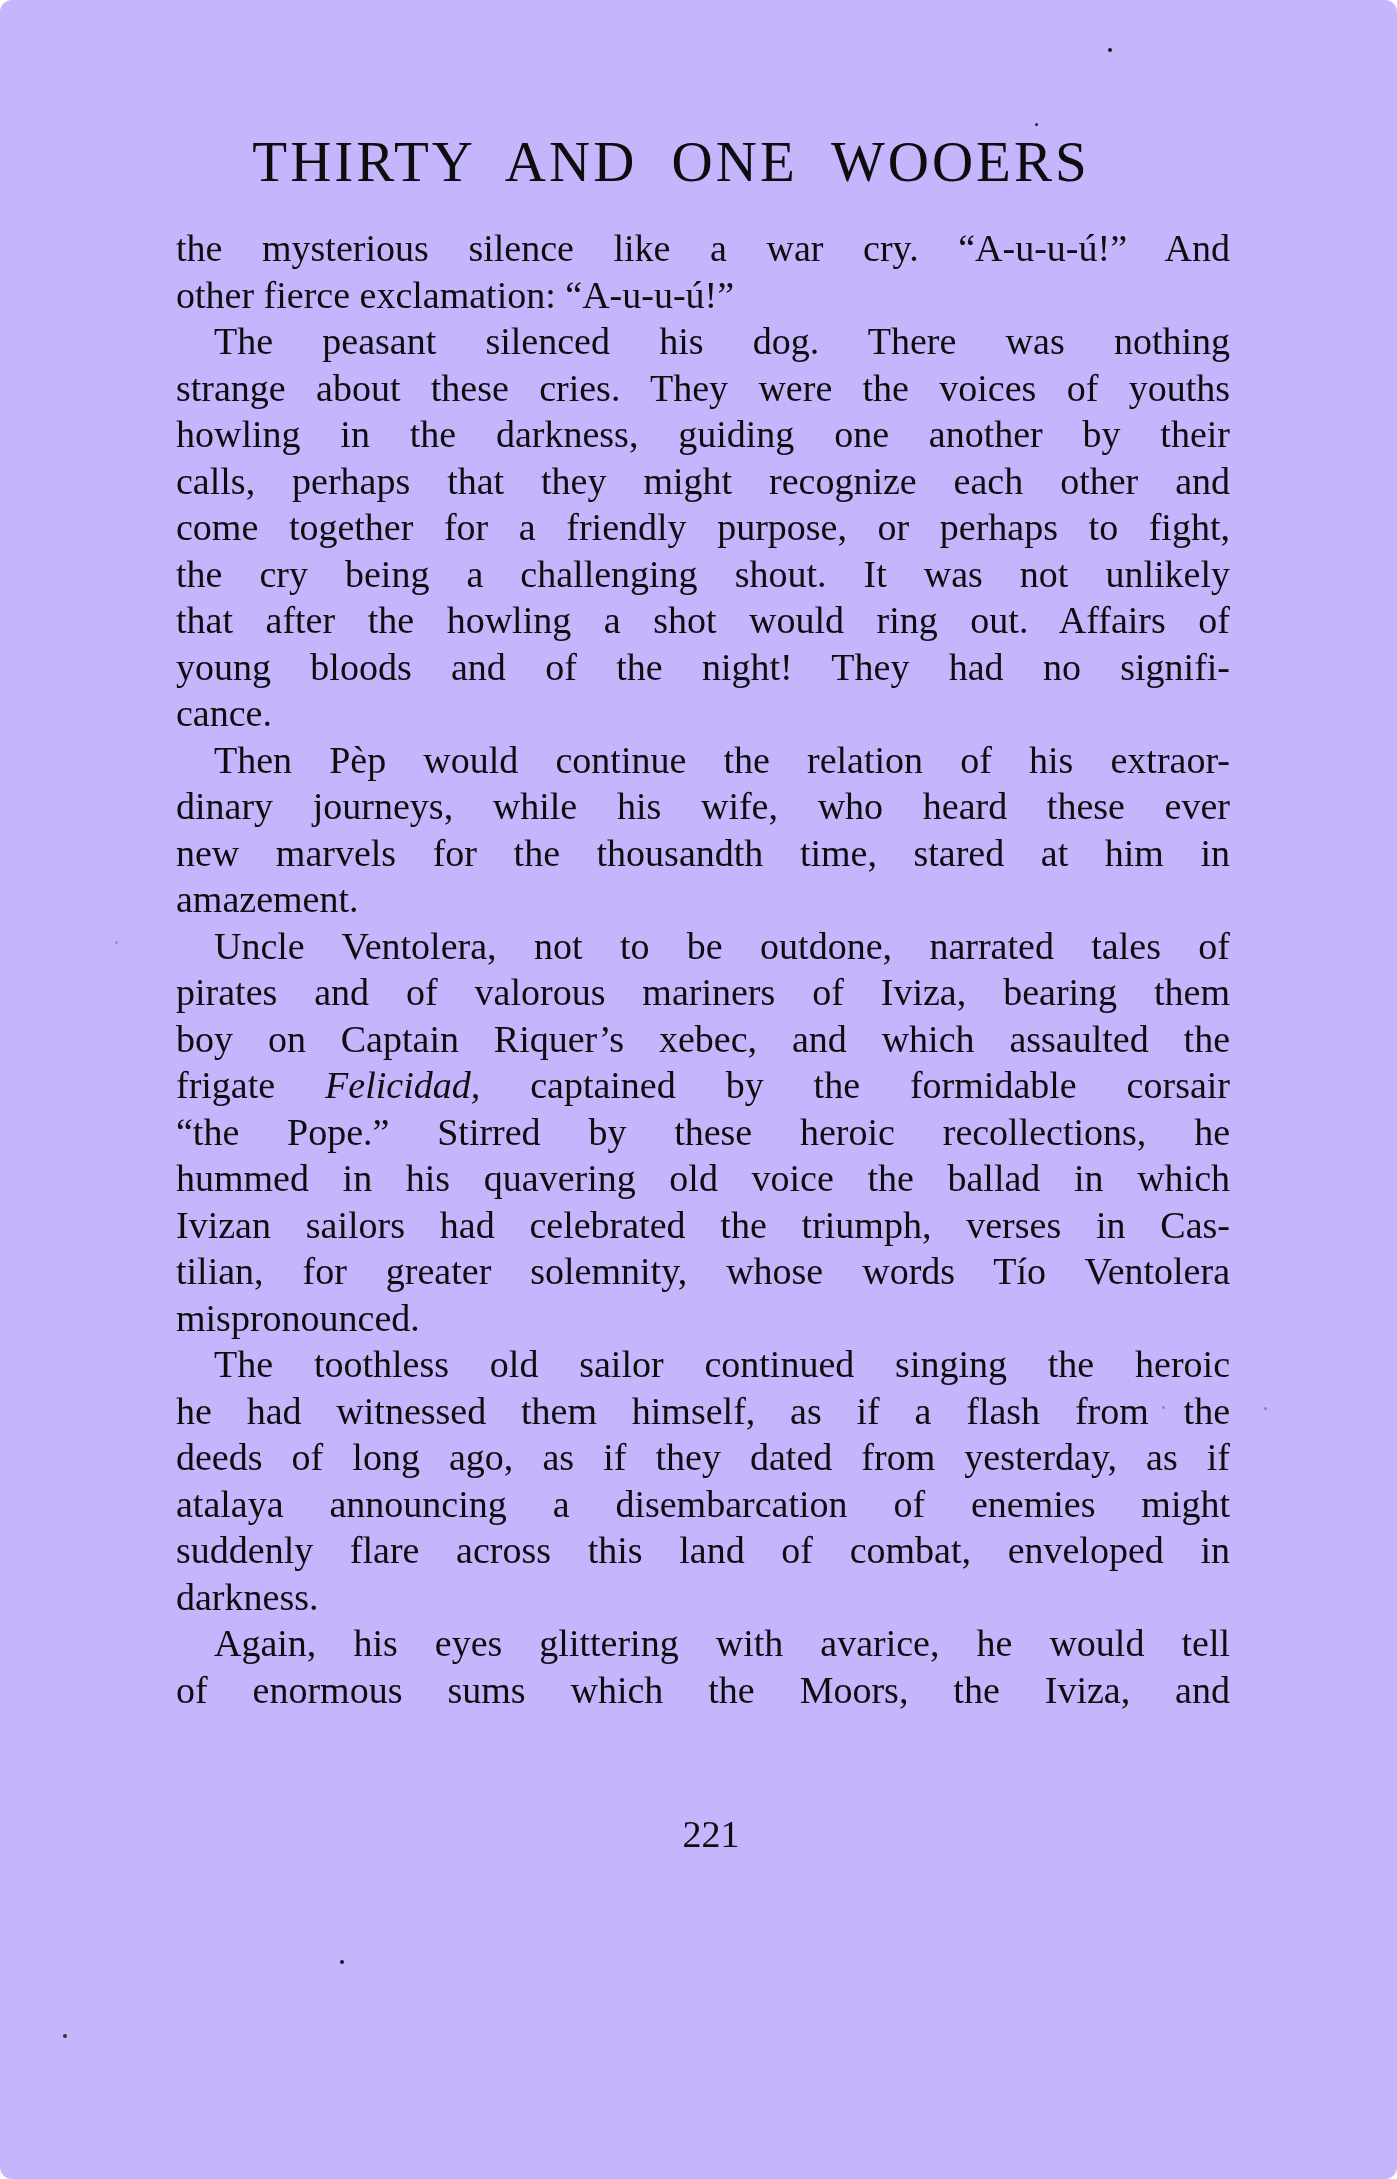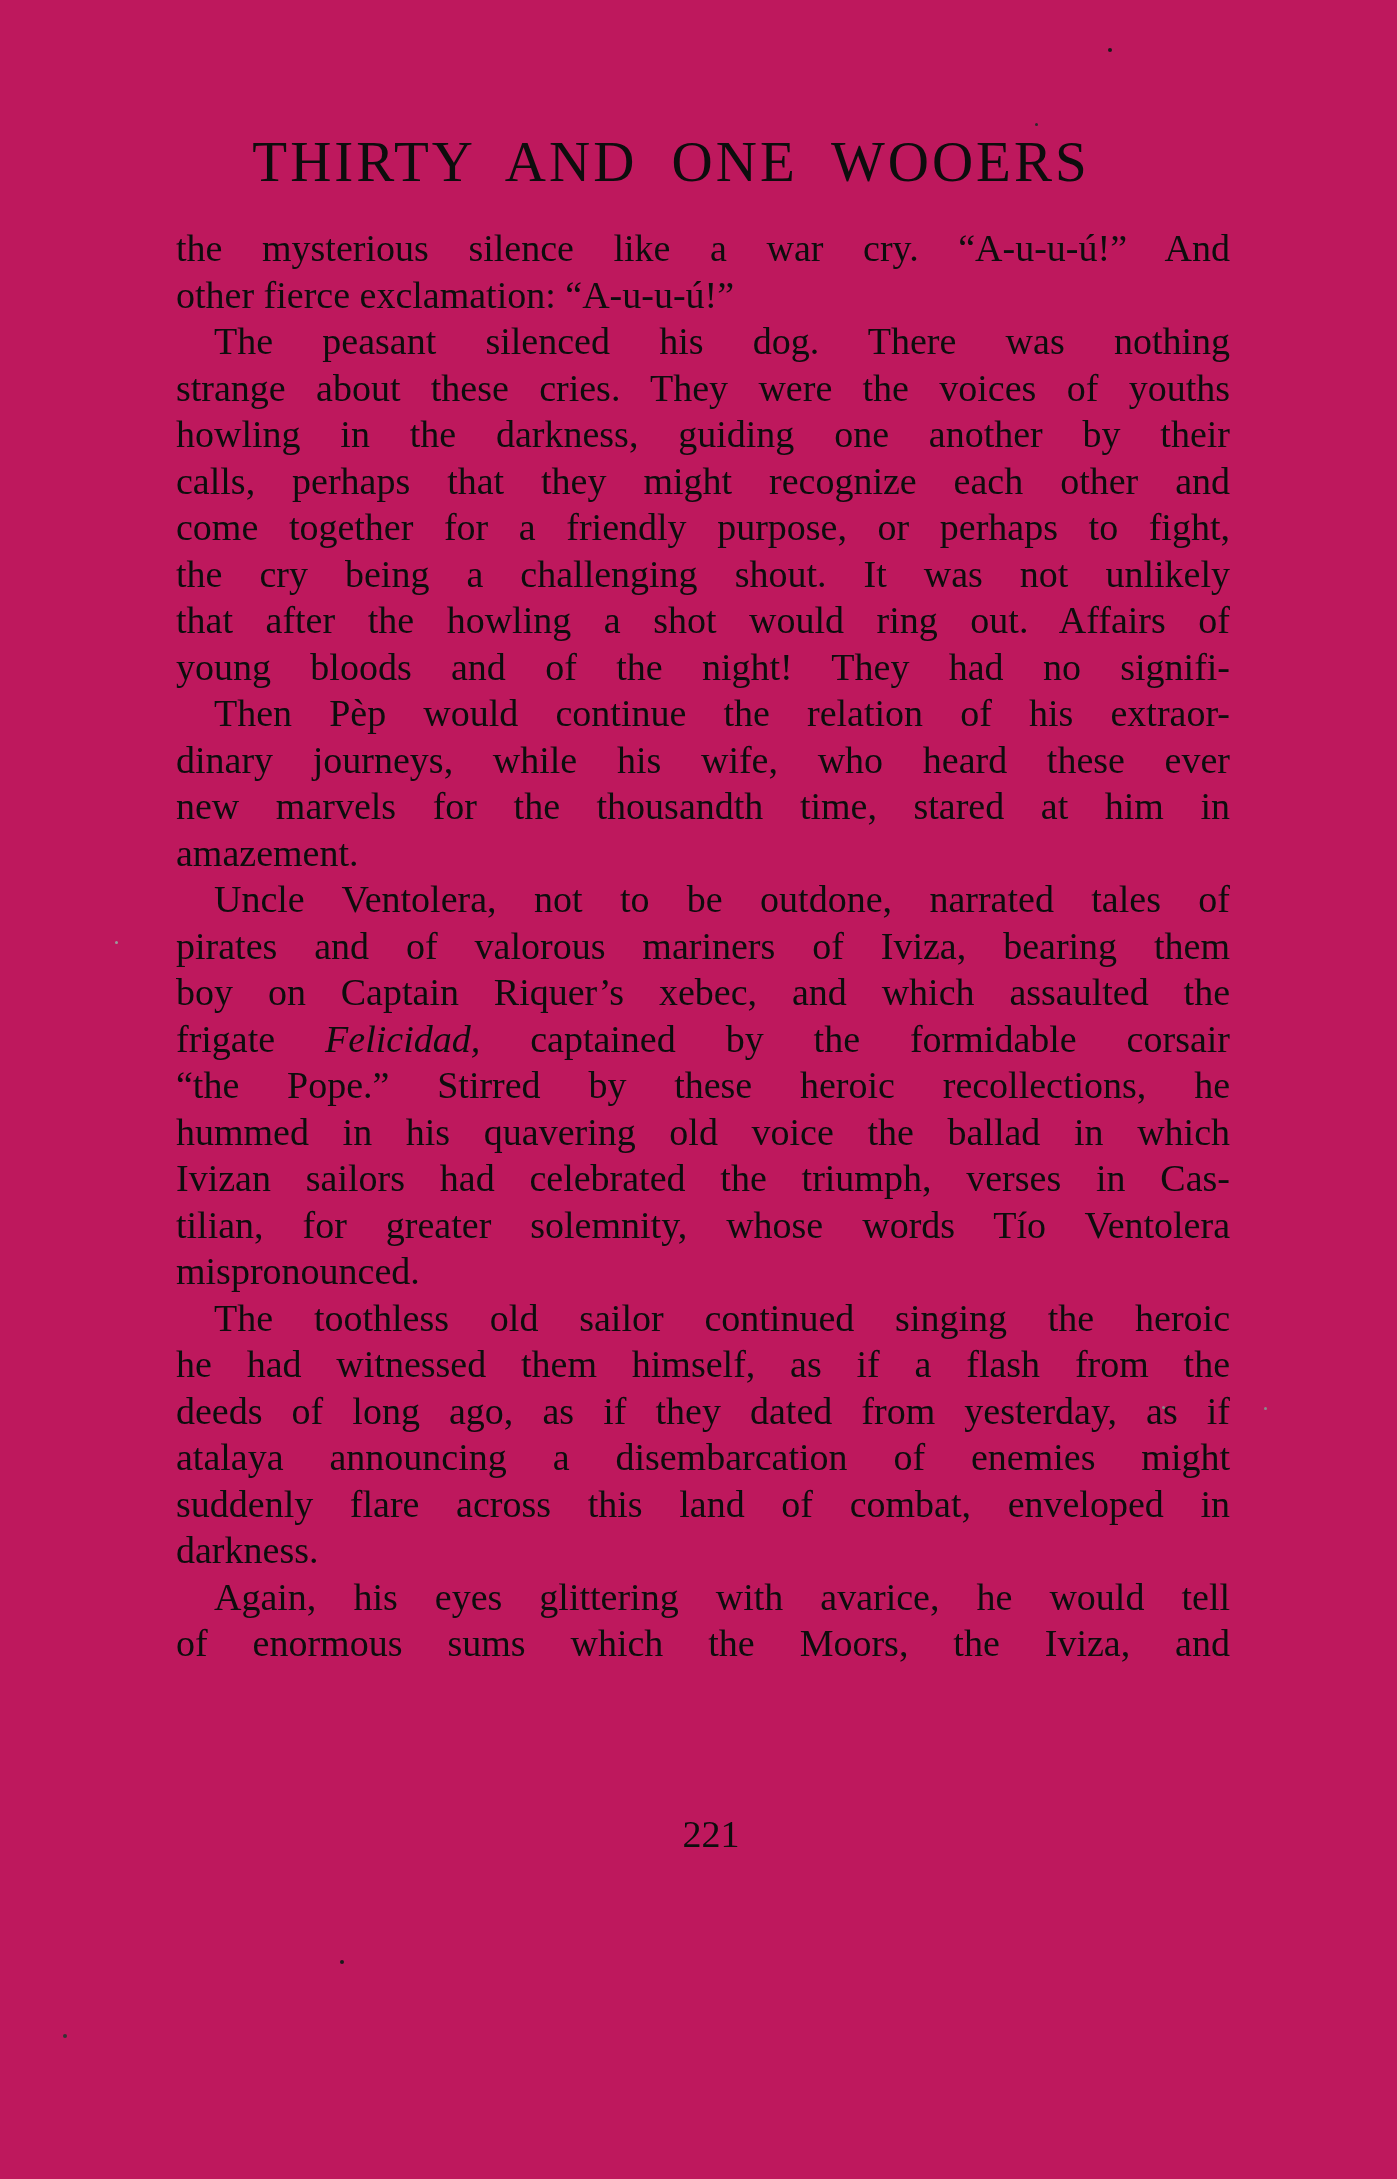--- a/index.html
+++ b/index.html
@@ -11,21 +11,22 @@
     height: 2179px;
     position: relative;
     background: #ffffff;
     font-family: "Liberation Serif", "DejaVu Serif", serif;
     color: #0d0d0d;
     overflow: hidden;
   }
   .page {
     position: absolute;
     inset: 0;
-    background: #be185d;
+    background: #c4b5fd;
+    border-radius: 12px;
   }
   .title {
     position: absolute;
     left: 176px;
     top: 133px;
     width: 1054px;
     text-align: center;
     font-size: 57px;
     line-height: 57px;
     letter-spacing: 3px;
@@ -80,20 +81,21 @@
       <div class="line">the mysterious silence like a war cry. “A-u-u-ú!” And</div>
       <div class="line par-end">other fierce exclamation: “A-u-u-ú!”</div>
       <div class="line indent">The peasant silenced his dog. There was nothing</div>
       <div class="line">strange about these cries. They were the voices of youths</div>
       <div class="line">howling in the darkness, guiding one another by their</div>
       <div class="line">calls, perhaps that they might recognize each other and</div>
       <div class="line">come together for a friendly purpose, or perhaps to fight,</div>
       <div class="line">the cry being a challenging shout. It was not unlikely</div>
       <div class="line">that after the howling a shot would ring out. Affairs of</div>
       <div class="line">young bloods and of the night! They had no signifi-</div>
+      <div class="line par-end">cance.</div>
       <div class="line indent">Then Pèp would continue the relation of his extraor-</div>
       <div class="line">dinary journeys, while his wife, who heard these ever</div>
       <div class="line">new marvels for the thousandth time, stared at him in</div>
       <div class="line par-end">amazement.</div>
       <div class="line indent">Uncle Ventolera, not to be outdone, narrated tales of</div>
       <div class="line">pirates and of valorous mariners of Iviza, bearing them</div>
       <div class="line">boy on Captain Riquer’s xebec, and which assaulted the</div>
       <div class="line"><span>frigate </span><span class="italic">Felicidad,</span><span> captained by the formidable corsair</span></div>
       <div class="line">“the Pope.” Stirred by these heroic recollections, he</div>
       <div class="line">hummed in his quavering old voice the ballad in which</div>

